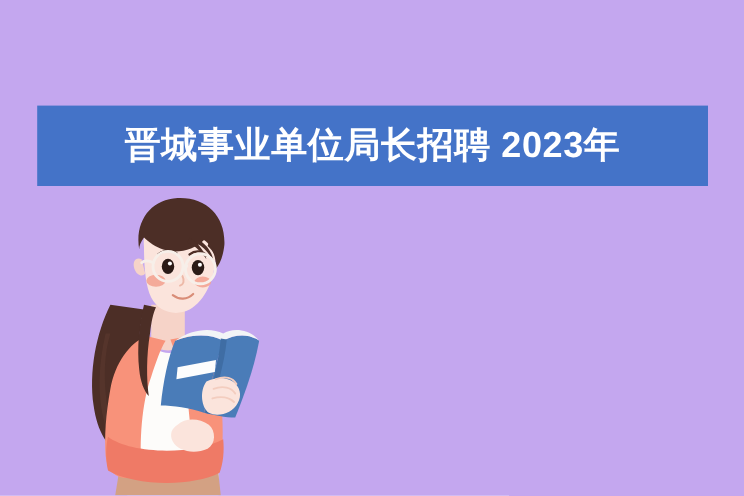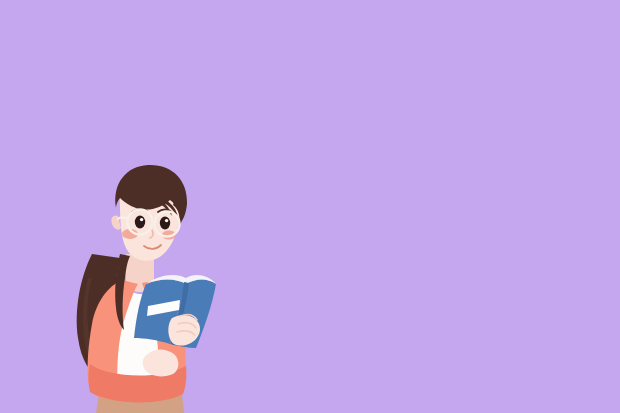--- a/index.html
+++ b/index.html
@@ -58,20 +58,23 @@
     display: block;
     width: 100%;
     height: 100%;
   }
 </style>
 </head>
 <body>
 
 <div id="poster">
 
+  <div id="title-banner">
+    <div id="title-text">晋城事业单位局长招聘 2023年</div>
+  </div>
 
   <div id="illustration">
     <svg viewBox="0 0 210 255" xmlns="http://www.w3.org/2000/svg">
       <defs>
         <clipPath id="frameClip">
           <rect x="0" y="0" width="210" height="255"></rect>
         </clipPath>
       </defs>
 
       <g clip-path="url(#frameClip)">

